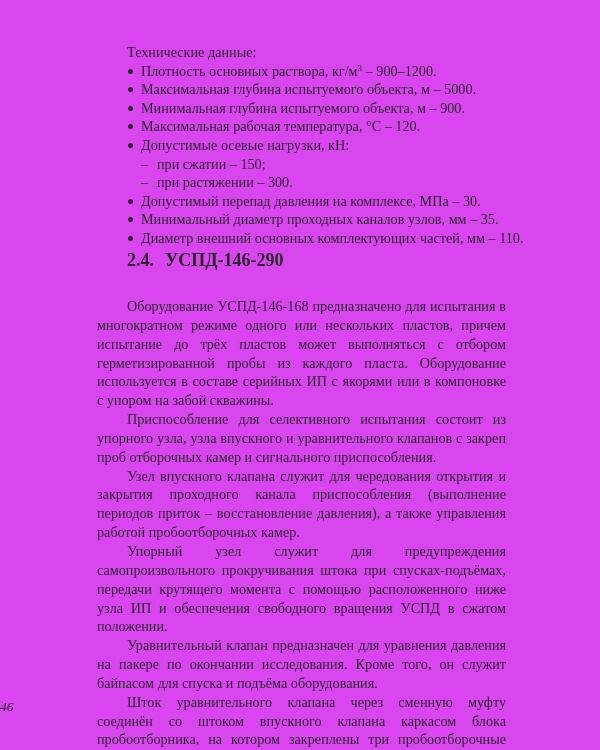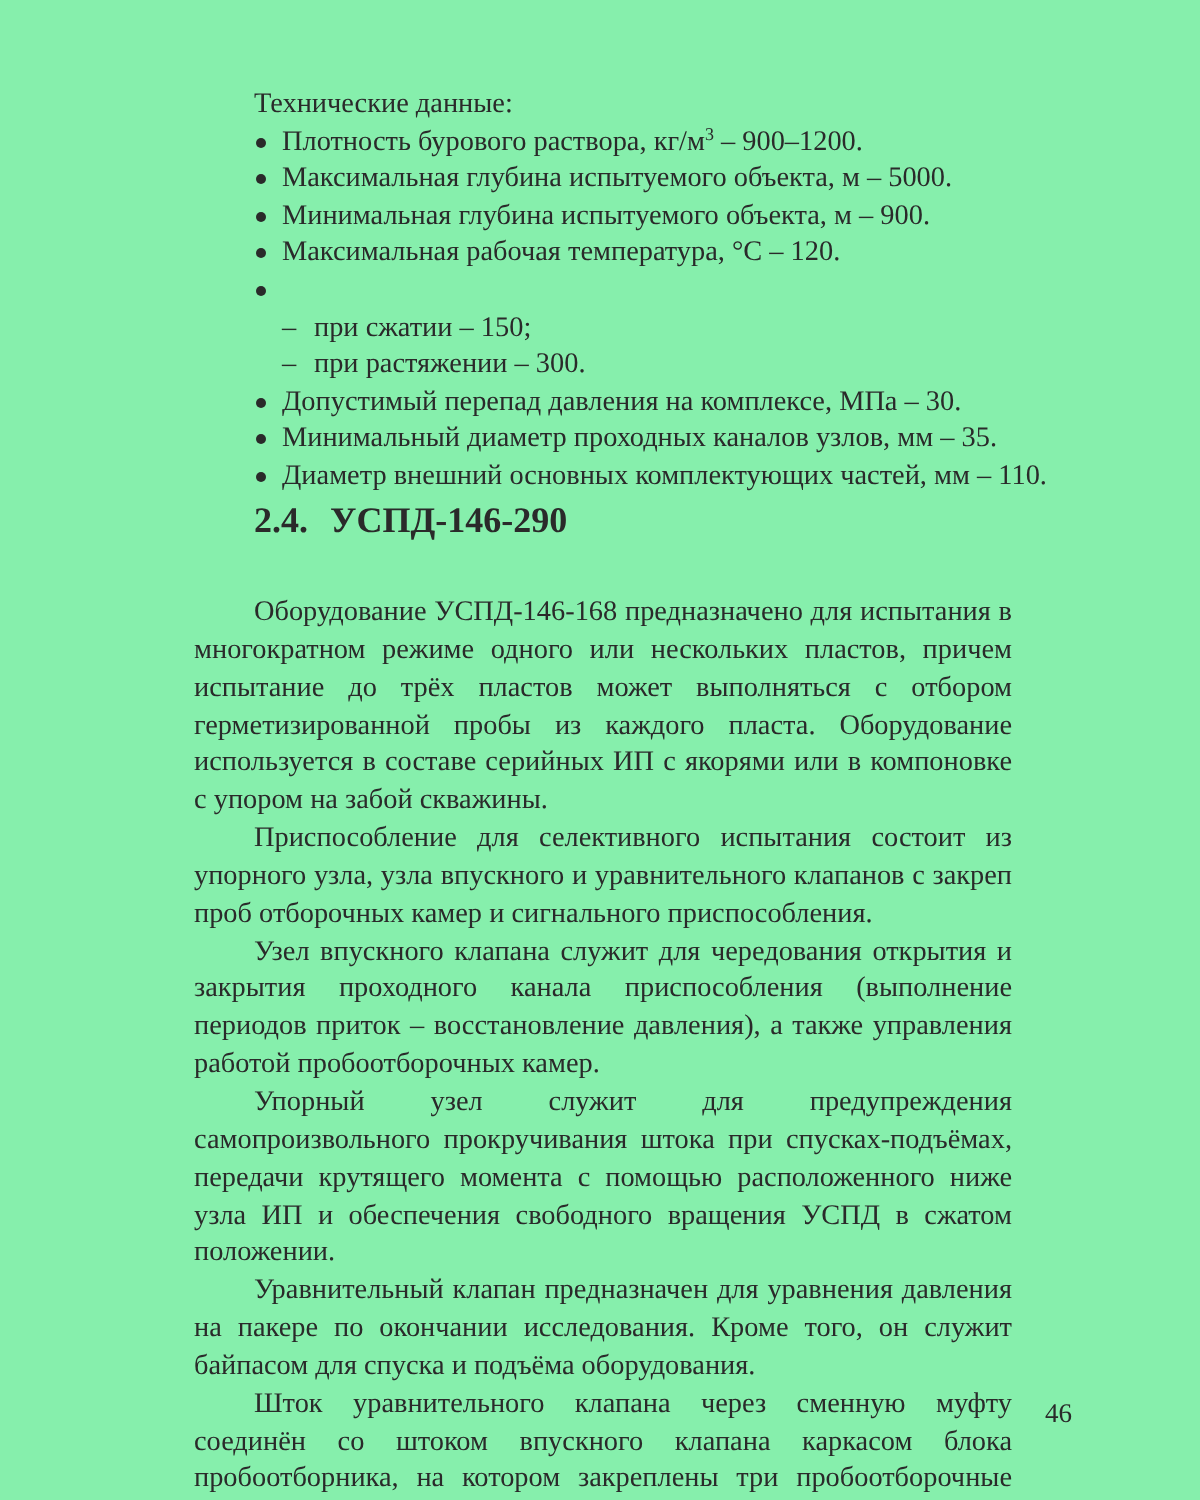--- a/index.html
+++ b/index.html
@@ -1,19 +1,19 @@
 <!DOCTYPE html>
 <html><head>
 <meta charset="utf-8">
 <style>
   html, body { margin: 0; padding: 0; background: #ffffff; }
   body { width: 600px; height: 750px; position: relative; overflow: hidden; }
   .page {
     position: absolute; left: 0; top: 0; width: 600px; height: 750px;
-    background: #86efac;
+    background: #d946ef;
     font-family: "Liberation Serif", "DejaVu Serif", serif;
     color: #2a2a2a;
     font-size: 14.2px;
   }
   .specs { position: absolute; left: 127px; top: 43px; width: 400px; }
   .specs .line { height: 18.6px; line-height: 18.6px; white-space: nowrap; }
   .specs .bullet-item { position: relative; padding-left: 14px; margin-left: 0; }
   .specs .bullet-item .dot {
     position: absolute; left: 1px; top: 7px; width: 5px; height: 5px;
     border-radius: 50%; background: #2a2a2a;
@@ -29,50 +29,52 @@
   .heading .num { position: absolute; left: 0; top: 0; }
   .heading .title { margin-left: 38px; text-align: justify; text-align-last: justify; }
   .heading .title2 { margin-left: 38px; }
 
   .body-text { position: absolute; left: 97px; top: 297px; width: 409px; }
   .body-text p {
     margin: 0; text-align: justify; line-height: 18.85px; text-indent: 30px;
     hyphens: manual;
   }
   .footer-num {
-    position: absolute; left: 0; width: 536px; top: 699px; text-align: right;
+    position: absolute; left: 0; width: 536px; top: 699px; text-align: left;
     font-size: 13.5px;
+    font-style: italic;
   }
 </style>
 </head>
 <body>
 
 <div class="page">
 
   <div class="specs">
     <div class="line">Технические данные:</div>
 
     <div class="line bullet-item">
       <span class="dot"></span>
-      <span>Плотность бурового раствора, кг/м</span><sup>3</sup><span> – 900–1200.</span>
+      <span>Плотность основных раствора, кг/м</span><sup>3</sup><span> – 900–1200.</span>
     </div>
     <div class="line bullet-item">
       <span class="dot"></span>
       <span>Максимальная глубина испытуемого объекта, м – 5000.</span>
     </div>
     <div class="line bullet-item">
       <span class="dot"></span>
       <span>Минимальная глубина испытуемого объекта, м – 900.</span>
     </div>
     <div class="line bullet-item">
       <span class="dot"></span>
       <span>Максимальная рабочая температура, °С – 120.</span>
     </div>
     <div class="line bullet-item">
       <span class="dot"></span>
+      <span>Допустимые осевые нагрузки, кН:</span>
     </div>
 
     <div class="line sub-item">
       <span class="dash">–</span><span>при сжатии – 150;</span>
     </div>
     <div class="line sub-item">
       <span class="dash">–</span><span>при растяжении – 300.</span>
     </div>
 
     <div class="line bullet-item">

